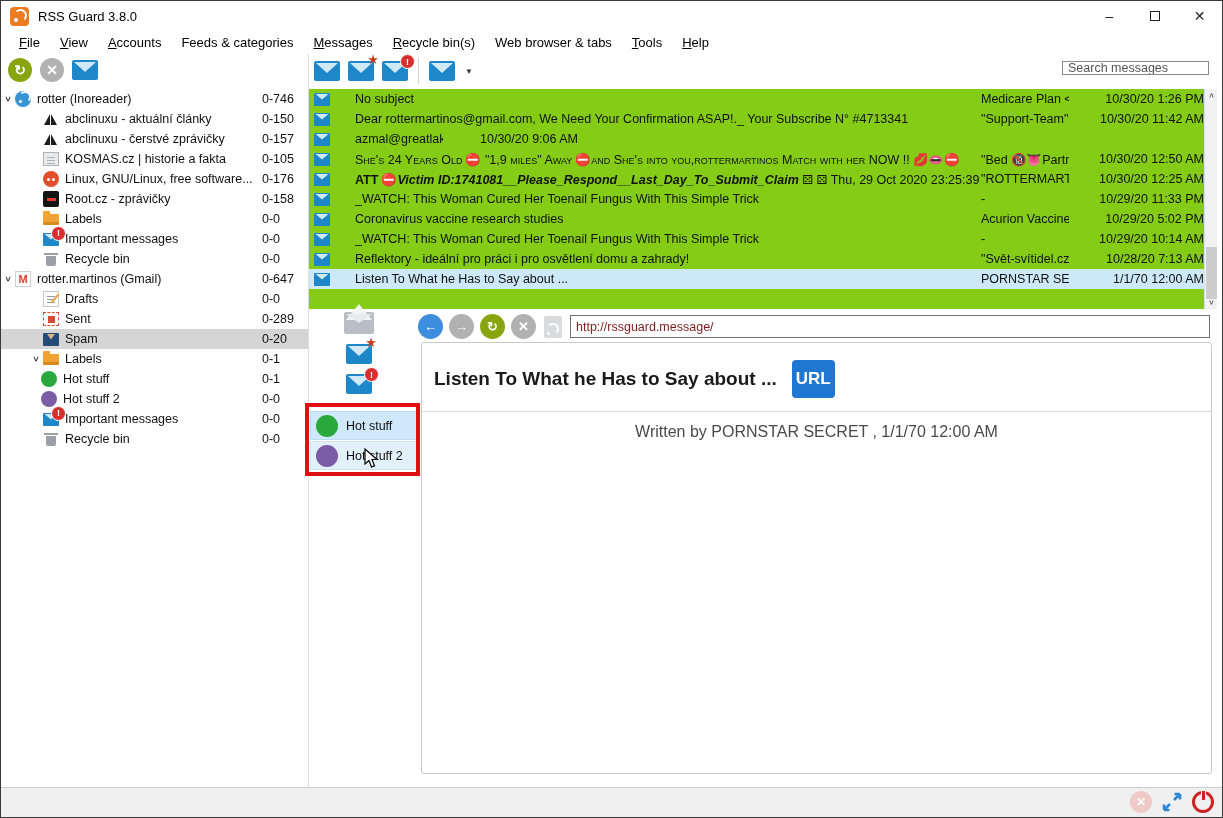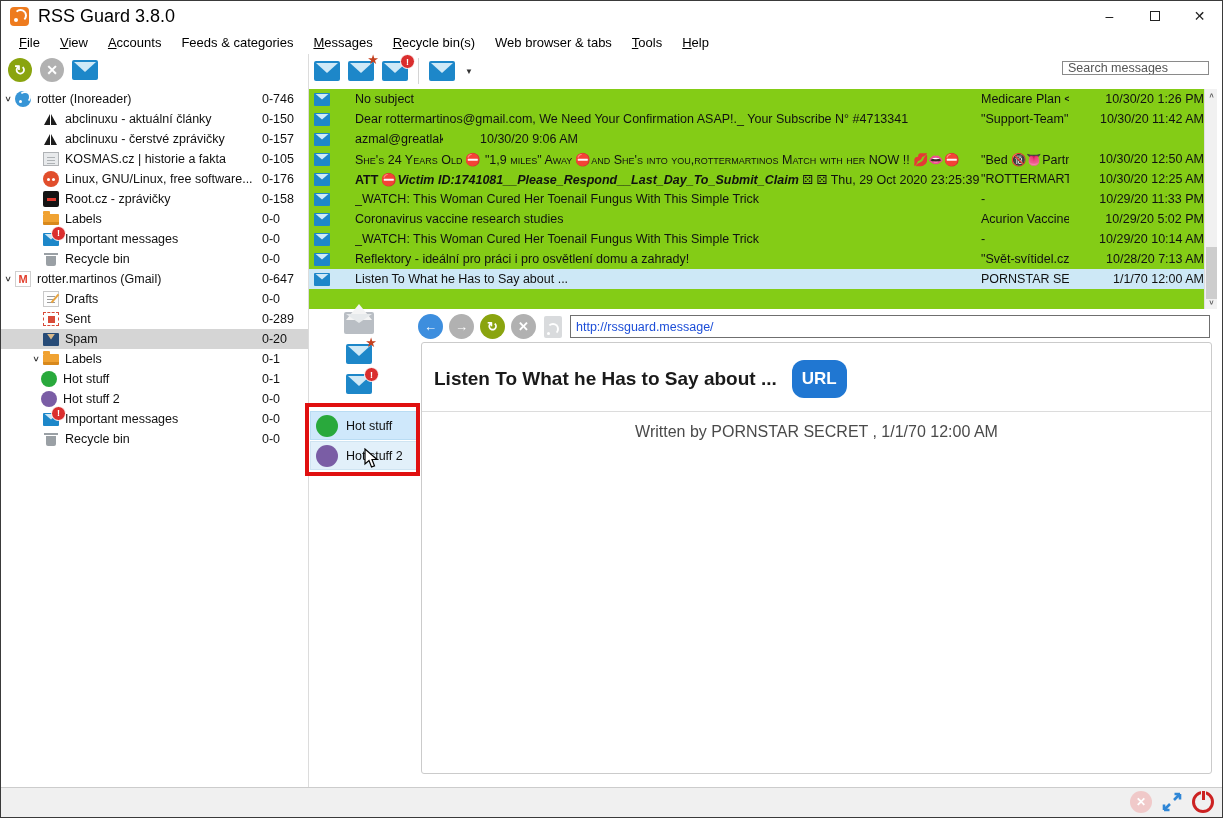--- a/index.html
+++ b/index.html
@@ -7,21 +7,21 @@
   .window {
     position: relative; width: 1223px; height: 818px;
     background: #fff; border: 1px solid #3a3a3a; overflow: hidden;
     font-family: "Liberation Sans", sans-serif; color: #111;
   }
   
   .titlebar { position:absolute; left:0; top:0; right:0; height:30px; display:flex; align-items:center; background:#fff; }
   .app-logo { width:19px; height:19px; margin:0 9px 0 9px; background:#ee7b1e; border-radius:4px; position:relative; flex:0 0 19px; }
   .app-logo::before { content:''; position:absolute; left:4px; bottom:4px; width:4px; height:4px; background:#fff; border-radius:50%; }
   .app-logo::after { content:''; position:absolute; left:4px; bottom:4px; width:9px; height:9px; border:2px solid #fff; border-left-color:transparent; border-bottom-color:transparent; border-radius:50%; transform:rotate(0deg); }
-  .app-title { font-size:18px; color:#000; }
+  .app-title { font-size:13px; color:#000; }
   .win-controls { position:absolute; right:0; top:0; height:30px; display:flex; }
   .win-btn { width:45px; height:30px; display:flex; align-items:center; justify-content:center; font-size:14px; color:#222; }
   .wb-max span { display:inline-block; width:10px; height:10px; border:1px solid #222; }
   
   .menubar { position:absolute; left:0; top:30px; right:0; height:23px; display:flex; align-items:center; padding-left:8px; background:#fff; }
   .menu-item { font-size:13px; padding:2px 10px; color:#000; white-space:nowrap; }
   .menu-item.u::first-letter { text-decoration: underline; }
   
   .toolbar { position:absolute; left:0; top:53px; right:0; height:34px; background:#fff; }
   .tbgroup { position:absolute; top:4px; display:flex; align-items:center; gap:8px; }
@@ -114,26 +114,26 @@
   .lp-dot { width:22px; height:22px; border-radius:50%; flex:0 0 22px; }
   .lp-label { font-size:12.5px; margin-left:8px; white-space:nowrap; }
   .red-annot { position:absolute; left:304px; top:402px; width:115px; height:73px; border:4px solid #e01010; z-index:6; pointer-events:none; }
   .cursor-icon { position:absolute; left:363px; top:447px; z-index:7; }
   
   .pv-nav { position:absolute; left:417px; top:313px; display:flex; align-items:center; gap:6px; }
   .pv-nav .round-btn { width:25px; height:25px; font-size:13px; }
   .rss-doc { position:relative; width:18px; height:22px; background:#d9dbdd; border-radius:2px; margin:0 2px; }
   .rss-doc::before { content:''; position:absolute; left:3px; bottom:3px; width:3px; height:3px; background:#fff; border-radius:50%; }
   .rss-doc::after { content:''; position:absolute; left:3px; bottom:3px; width:8px; height:8px; border:2px solid #fff; border-left-color:transparent; border-bottom-color:transparent; border-radius:50%; }
-  .url-input { width:640px; height:23px; border:1px solid #6f6f6f; font-size:12.5px; padding:0 5px; font-family:"Liberation Sans",sans-serif; color:#1d4ed8; }
+  .url-input { width:640px; height:23px; border:1px solid #6f6f6f; font-size:12.5px; padding:0 5px; font-family:"Liberation Sans",sans-serif; color:#7f1d1d; }
   
   .content-box { position:absolute; left:420px; top:341px; width:791px; height:432px; background:#fff; border:1px solid #cbcbcb; border-radius:3px; }
   .article-header { display:flex; align-items:center; gap:15px; padding:17px 14px 13px 12px; }
   .article-title { font-size:19px; font-weight:bold; color:#1a1a1a; white-space:nowrap; }
-  .url-btn { background:#2077d2; color:#fff; font-size:17px; font-weight:bold; border:none; border-radius:12px; padding:9px 10px; font-family:"Liberation Sans",sans-serif; }
+  .url-btn { background:#2077d2; color:#fff; font-size:17px; font-weight:bold; border:none; border-radius:4px; padding:9px 4px; font-family:"Liberation Sans",sans-serif; }
   .article-divider { border-top:1px solid #dcdcdc; }
   .byline { text-align:center; font-size:16px; color:#4a4a4a; padding-top:11px; }
   
   .statusbar { position:absolute; left:0; bottom:0; right:0; height:30px; background:#f0f0f0; border-top:1px solid #cccccc; }
   .sb-icons { position:absolute; right:8px; top:3px; display:flex; align-items:center; gap:9px; }
   .sb-x { width:22px; height:22px; font-size:12px; }
   .power-ic { width:22px; height:22px; border:3px solid #cc2222; border-radius:50%; position:relative; }
   .power-ic::before { content:''; position:absolute; left:6px; top:-4px; width:3px; height:9px; background:#cc2222; border:1px solid #f0f0f0; }
 </style>
 </head>

